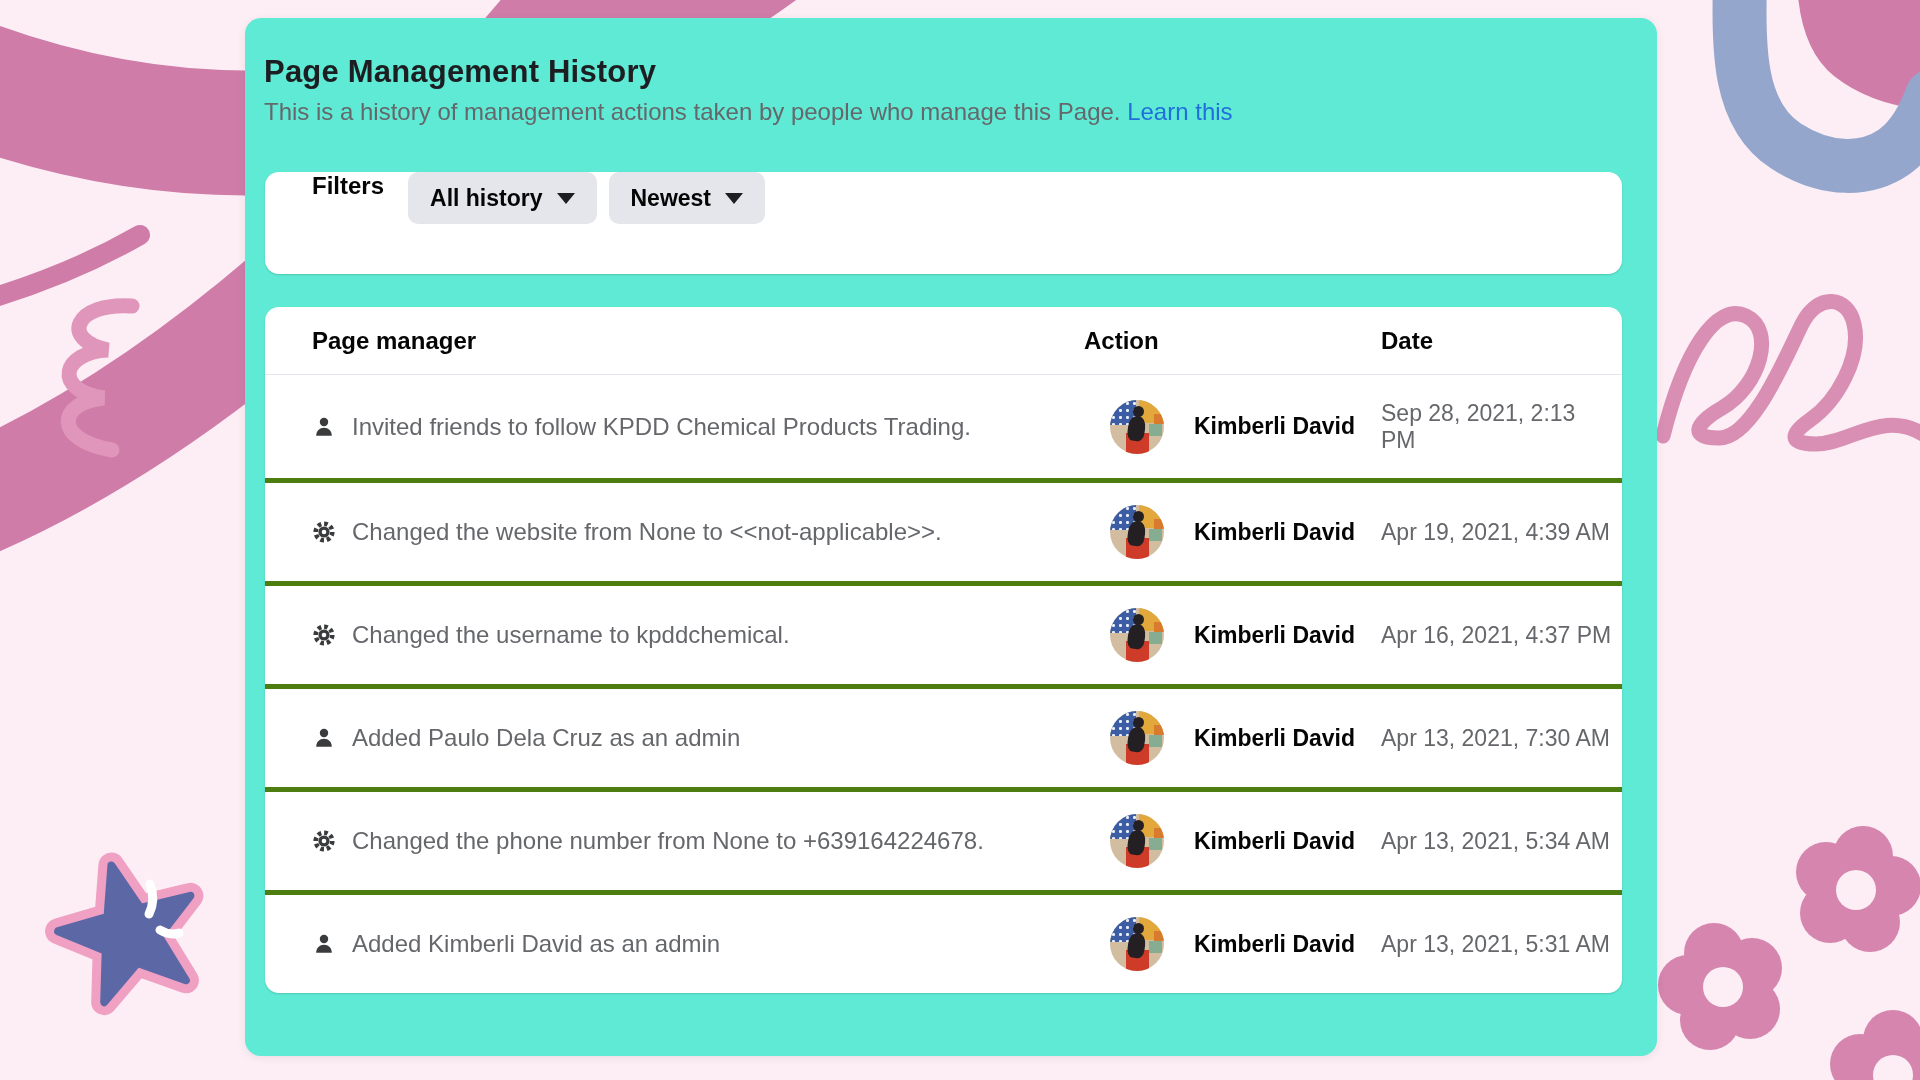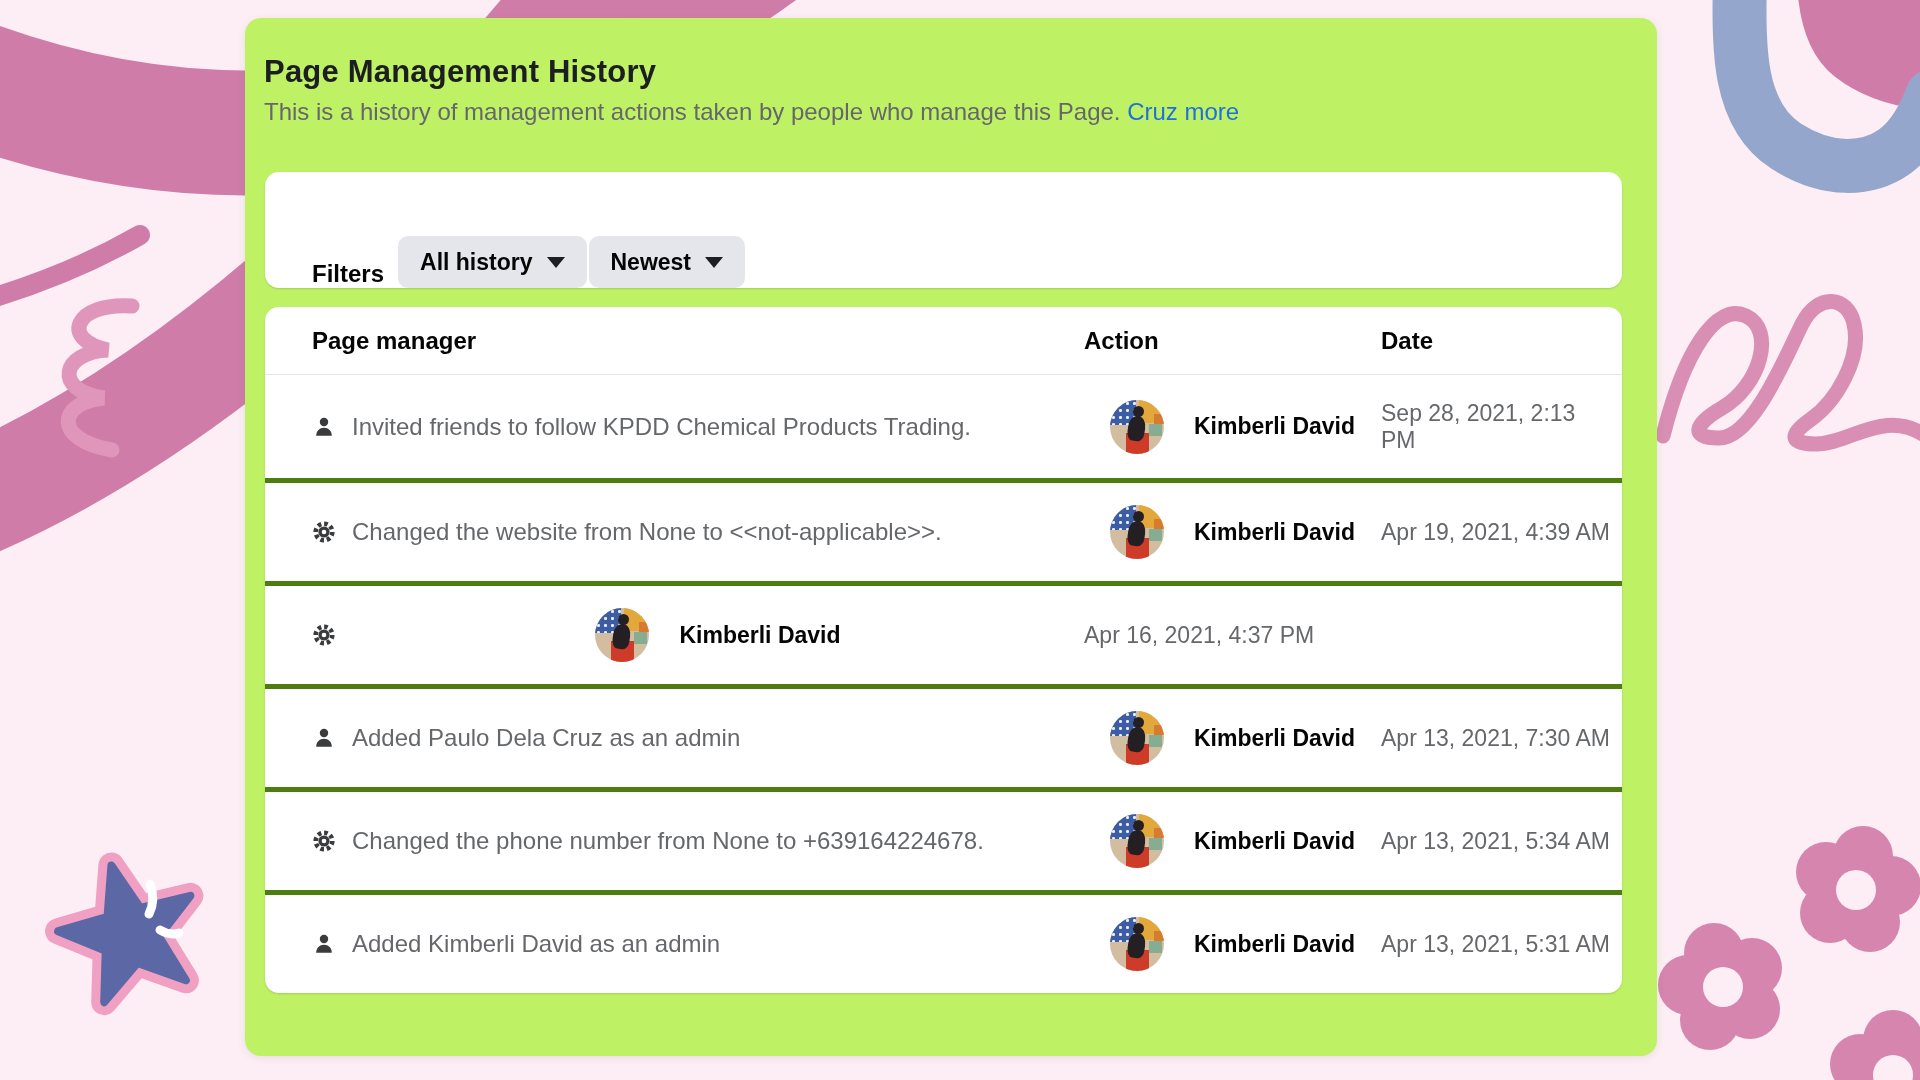--- a/index.html
+++ b/index.html
@@ -2,31 +2,31 @@
 <html><head>
 <meta charset="utf-8">
 <style>
   * { margin:0; padding:0; box-sizing:border-box; }
   html,body { width:1920px; height:1080px; overflow:hidden; }
   body { font-family:"Liberation Sans","DejaVu Sans",sans-serif; background:#fceef4; position:relative; }
 
   .deco { position:absolute; left:0; top:0; z-index:0; }
 
   .panel { position:absolute; left:245px; top:18px; width:1412px; height:1038px;
-           background:#bef264; border-radius:16px; z-index:1;
+           background:#5eead4; border-radius:16px; z-index:1;
            box-shadow:0 2px 10px rgba(0,0,0,.07); }
 
   .page-title { position:absolute; left:19px; top:36px; font-size:31px; font-weight:bold; color:#1c1e21; letter-spacing:.2px; }
   .page-subtitle { position:absolute; left:19px; top:80px; font-size:24px; color:#65676b; }
   .page-subtitle a { color:#216fdb; text-decoration:none; cursor:pointer; }
 
   .card { position:absolute; left:20px; width:1357px; background:#ffffff; border-radius:14px;
           box-shadow:0 1px 2px rgba(0,0,0,.15); }
 
-  .filters-card { top:154px; height:116px; display:flex; align-items:flex-end; padding:0 0 0 47px; gap:14px; }
+  .filters-card { top:154px; height:102px; display:flex; align-items:flex-start; padding:0 0 0 47px; gap:24px; }
   .filters-label { font-size:24px; font-weight:bold; color:#050505; }
   .chip { display:inline-flex; align-items:center; gap:14px; height:52px; padding:0 22px;
           background:#e4e6eb; border-radius:10px; font-size:23px; font-weight:bold; color:#050505; cursor:pointer; border:none; }
   .chip + .chip { margin-left:-12px; }
   .caret { width:0; height:0; border-left:9px solid transparent; border-right:9px solid transparent;
            border-top:11px solid #1c1e21; display:inline-block; }
 
   .table-card { top:289px; height:686px; }
   .thead { display:grid; grid-template-columns:772px 297px 231px; padding:0 10px 0 47px;
            height:68px; align-items:center; border-bottom:1px solid #e4e6eb; }
@@ -101,21 +101,21 @@
       <circle cx="1860" cy="1064" r="30"></circle>
       <circle cx="1893" cy="1075" r="20" fill="#fceef4"></circle>
   </g>
 </svg>
 
 <div class="panel">
 
   <h1 class="page-title">Page Management History</h1>
   <p class="page-subtitle">
     <span>This is a history of management actions taken by people who manage this Page.</span>
-    <a>Cruz more</a>
+    <a>Learn this</a>
   </p>
 
   <div class="card filters-card">
     <span class="filters-label">Filters</span>
     <button class="chip">
       <span>All history</span>
       <span class="caret"></span>
     </button>
     <button class="chip">
       <span>Newest</span>
@@ -178,20 +178,21 @@
     </div>
 
     <div class="row">
       <span class="action-icon">
         <svg width="24" height="24" viewBox="0 0 24 24">
             <circle cx="12" cy="12" r="8.3" fill="none" stroke="#3a3b3c" stroke-width="4.6" stroke-dasharray="3.6 2.9"></circle>
             <circle cx="12" cy="12" r="5.6" fill="#3a3b3c"></circle>
             <circle cx="12" cy="12" r="2.3" fill="#ffffff"></circle>
           </svg>
       </span>
+      <span class="action-text">Changed the username to kpddchemical.</span>
       <span class="manager-cell">
         <span class="avatar">
             <i class="av-blue"></i>
             <i class="av-yellow"></i>
             <i class="av-orange"></i>
             <i class="av-teal"></i>
             <i class="av-red"></i>
             <i class="av-body"></i>
             <i class="av-head"></i>
           </span>

